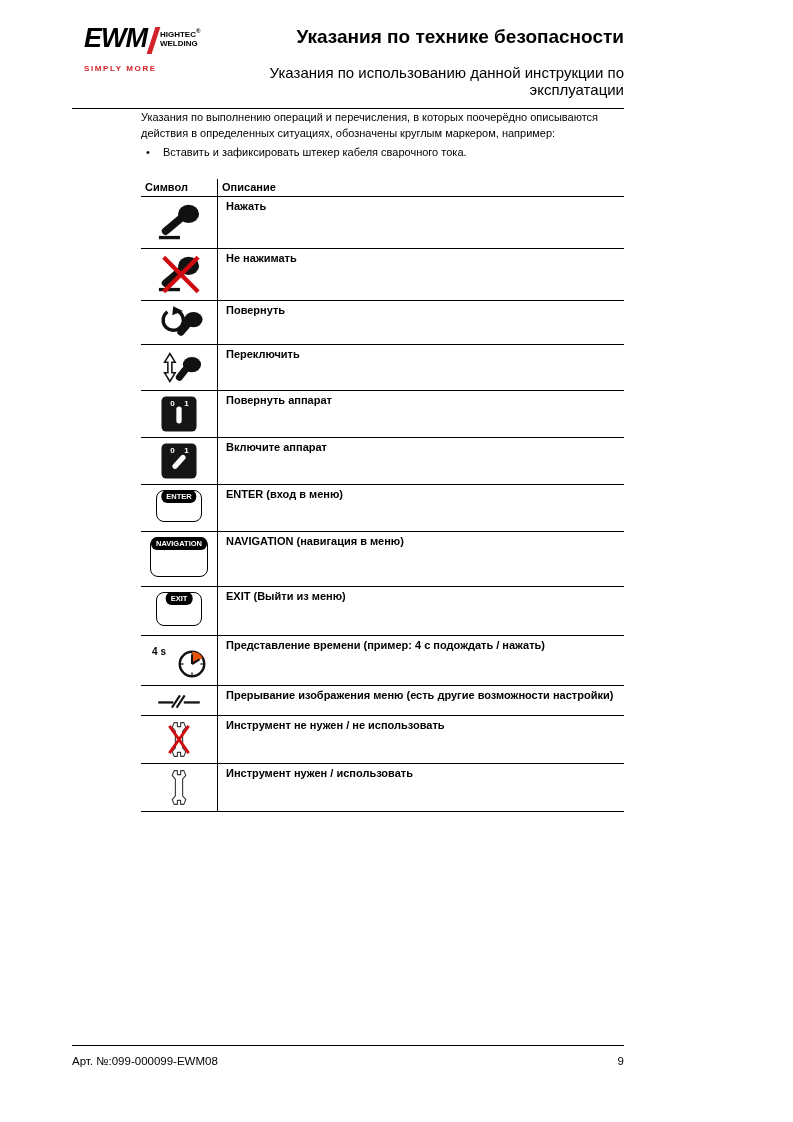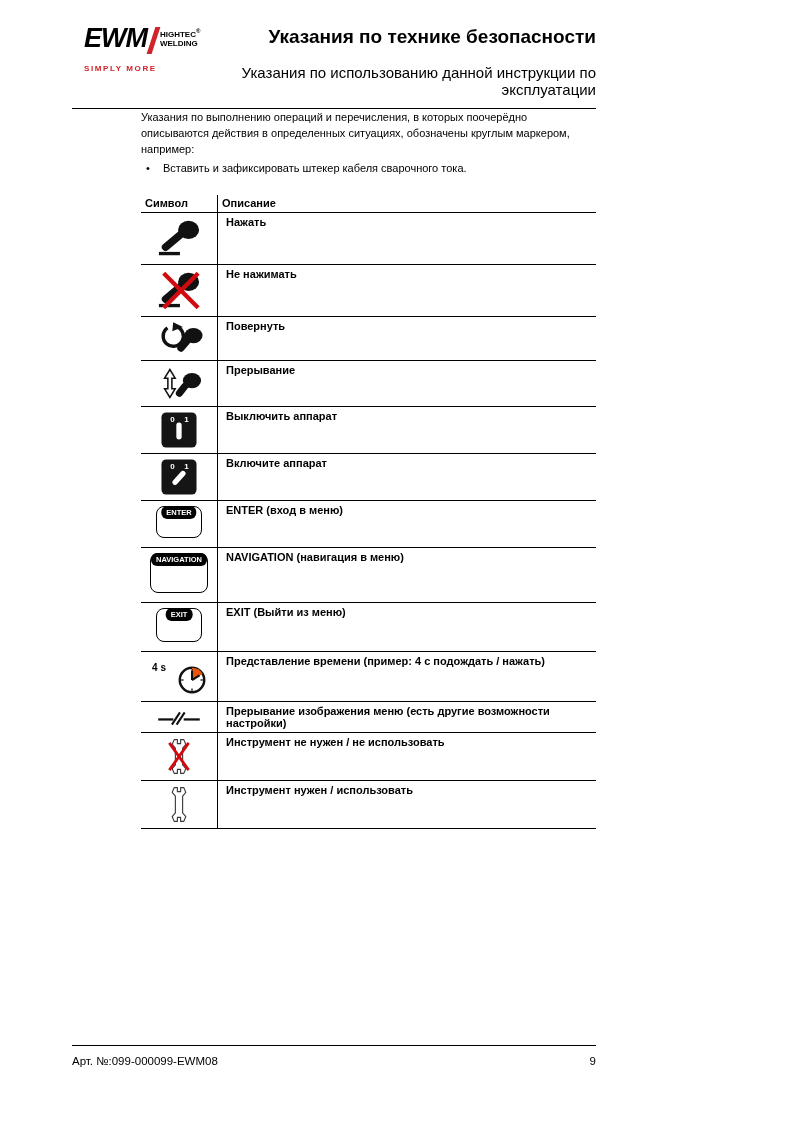--- a/index.html
+++ b/index.html
@@ -3,20 +3,21 @@
 <meta charset="utf-8">
 <style>
   html, body { margin: 0; padding: 0; background: #ffffff; }
   .page {
     position: relative;
     width: 631px; height: 1122px;
     background: #fff;
     font-family: "Liberation Sans", sans-serif;
     color: #000;
     overflow: hidden;
+    padding-left: 28px;
   }
 
   
   .header {
     position: absolute; left: 72px; right: 35px; top: 26px;
     border-bottom: 1px solid #000;
     padding-bottom: 10px;
     display: flex; justify-content: space-between; align-items: flex-start;
     min-height: 56px;
   }
@@ -148,33 +149,33 @@
         </tr>
 
         <tr>
           <td class="sym-cell">
             <svg width="48" height="35" viewBox="0 0 50 36">
               <path d="M10 12.5 L15.5 3.5 L21 12.5 L17.6 12.5 L17.6 23.5 L21 23.5 L15.5 32.5 L10 23.5 L13.4 23.5 L13.4 12.5 Z" fill="#fff" stroke="#111" stroke-width="1.6"></path>
               <ellipse cx="38.5" cy="15" rx="9.5" ry="8" fill="#111"></ellipse>
               <line x1="31" y1="21" x2="25.5" y2="28" stroke="#111" stroke-width="7.5" stroke-linecap="round"></line>
             </svg>
           </td>
-          <td class="desc-cell">Прерывание</td>
+          <td class="desc-cell">Переключить</td>
         </tr>
 
         <tr>
           <td class="sym-cell">
             <svg width="36" height="36" viewBox="0 0 38 38">
               <rect x="0.5" y="0.5" width="37" height="37" rx="5" fill="#151515"></rect>
               <text x="12" y="10.5" font-size="8.5" font-weight="bold" fill="#fff" text-anchor="middle">0</text>
               <text x="27" y="10.5" font-size="8.5" font-weight="bold" fill="#fff" text-anchor="middle">1</text>
               <rect x="16.2" y="11" width="5.6" height="18" rx="2.8" fill="#fff"></rect>
             </svg>
           </td>
-          <td class="desc-cell">Выключить аппарат</td>
+          <td class="desc-cell">Повернуть аппарат</td>
         </tr>
 
         <tr>
           <td class="sym-cell">
             <svg width="36" height="36" viewBox="0 0 38 38">
               <rect x="0.5" y="0.5" width="37" height="37" rx="5" fill="#151515"></rect>
               <text x="12" y="10.5" font-size="8.5" font-weight="bold" fill="#fff" text-anchor="middle">0</text>
               <text x="27" y="10.5" font-size="8.5" font-weight="bold" fill="#fff" text-anchor="middle">1</text>
               <rect x="16.2" y="11" width="5.6" height="18" rx="2.8" fill="#fff" transform="rotate(42 19 20)"></rect>
             </svg>

